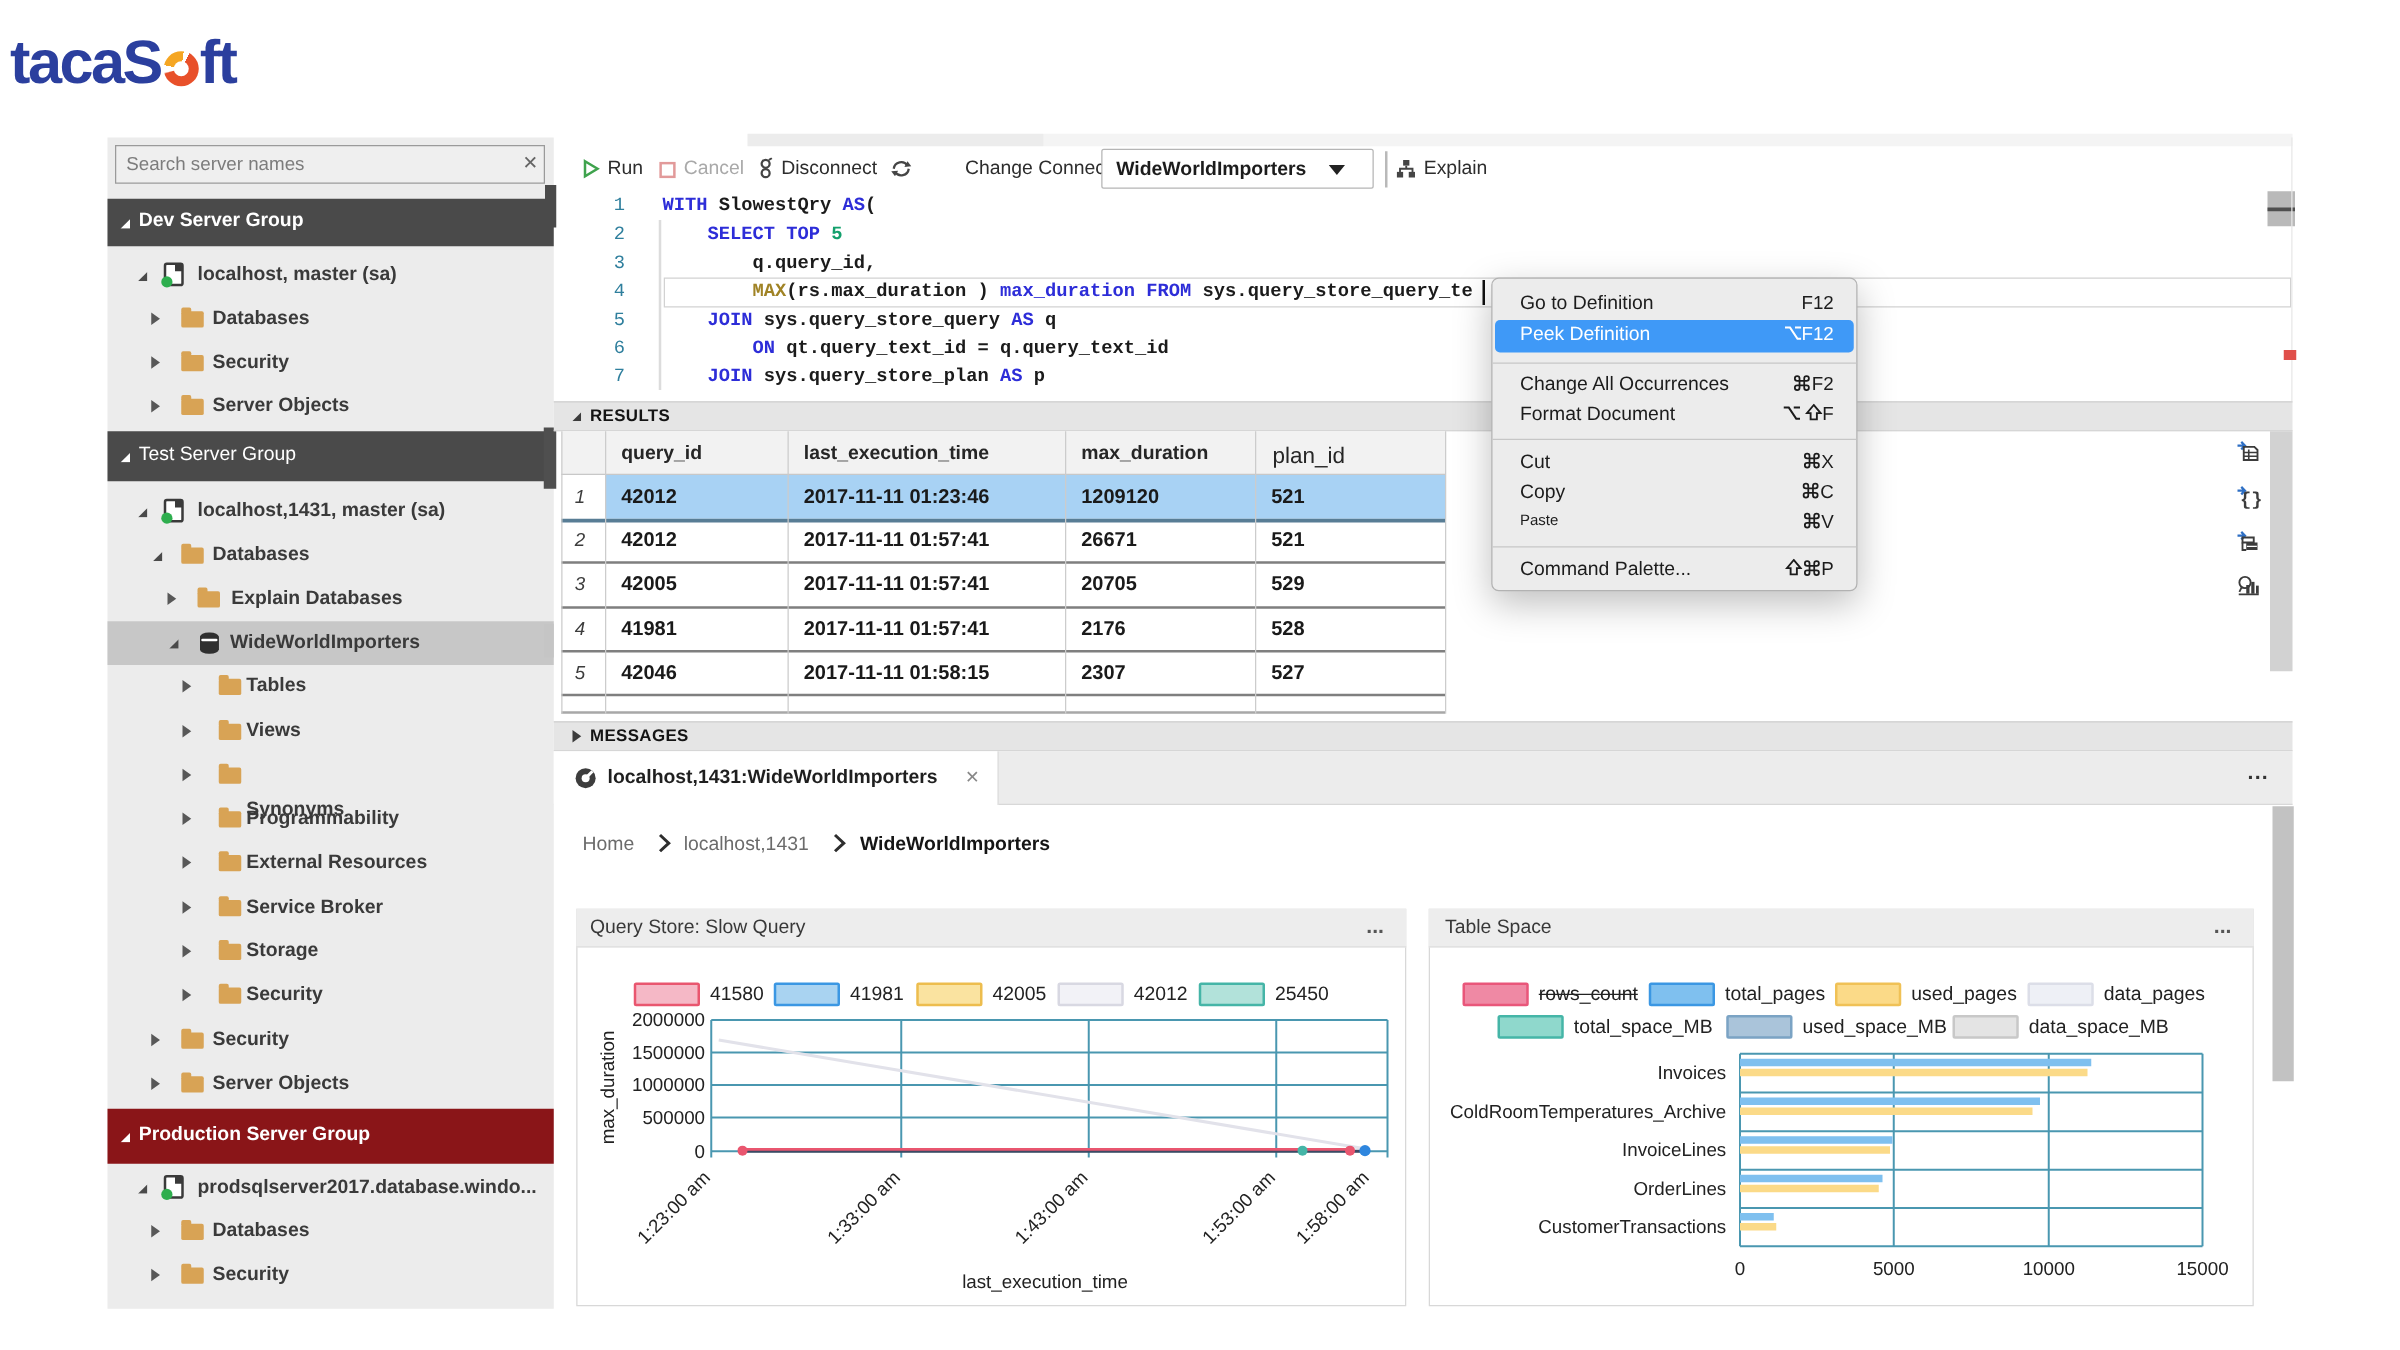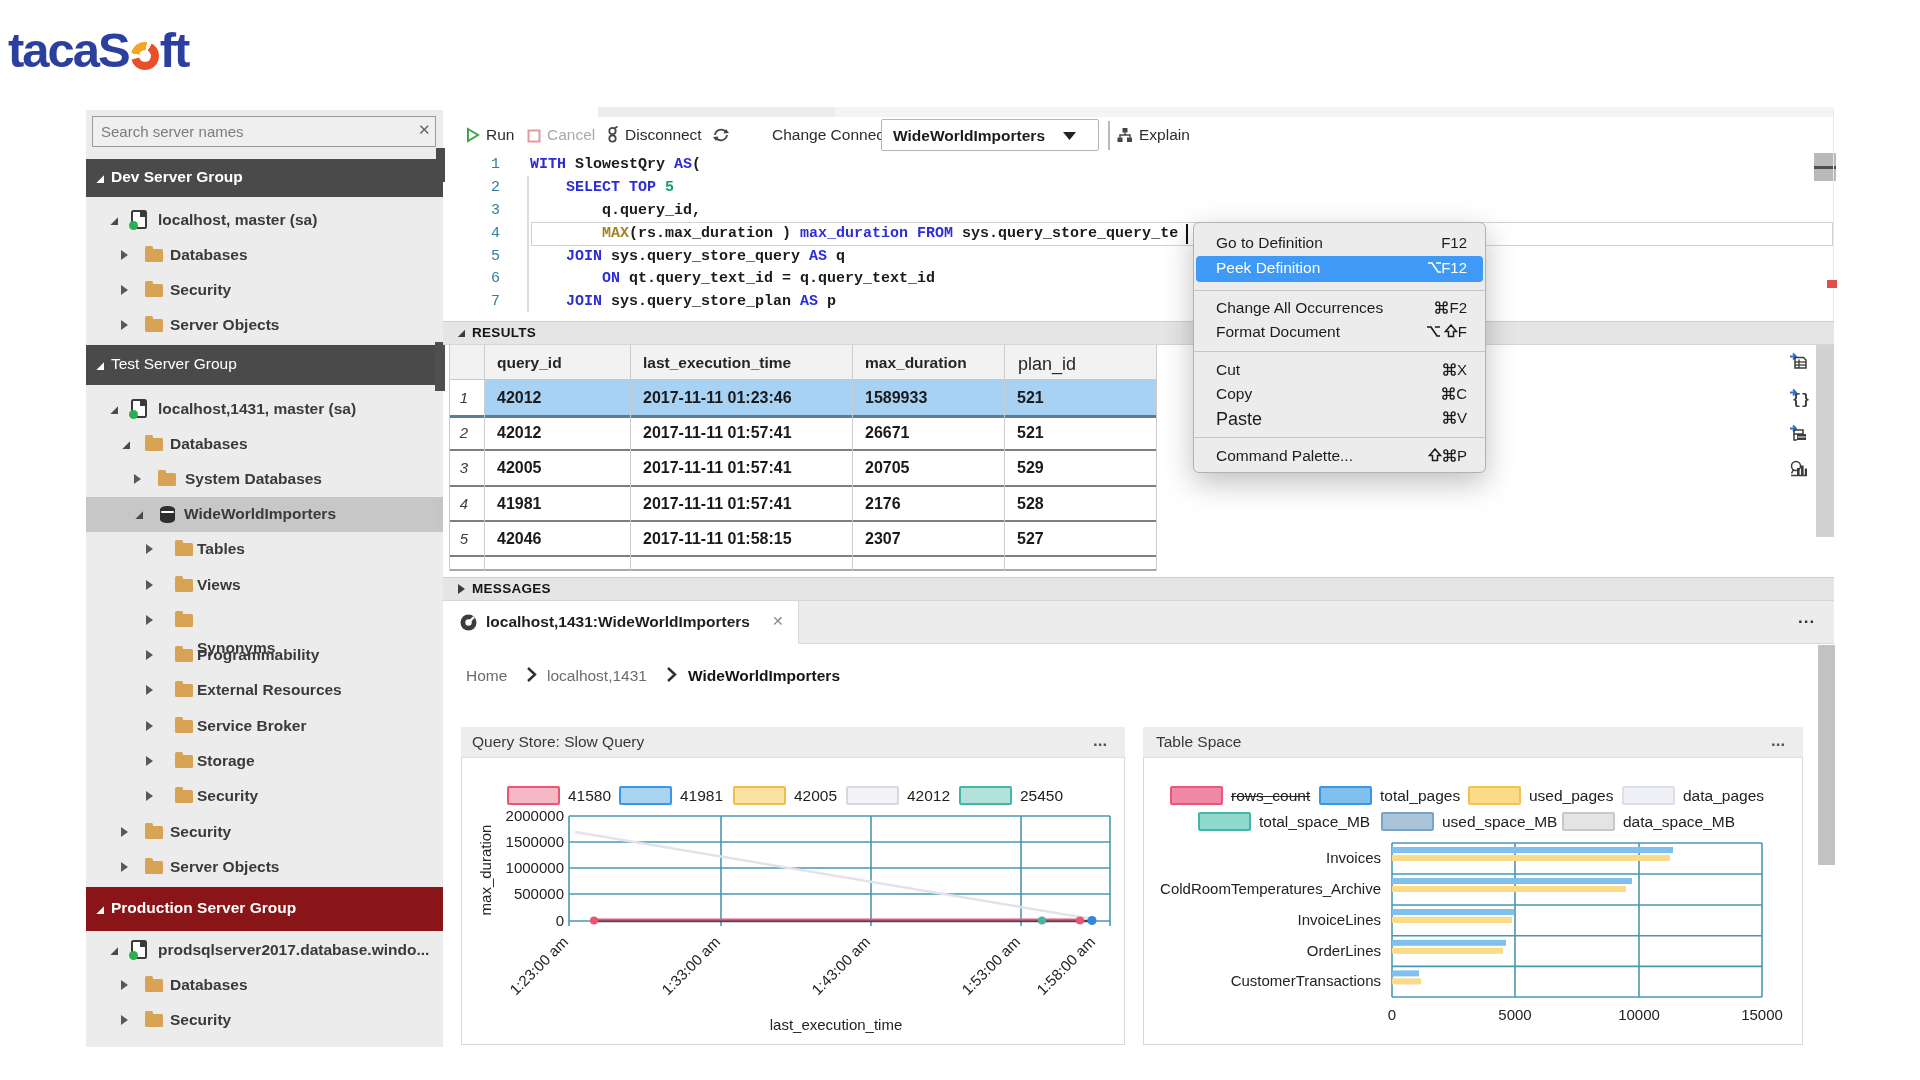--- a/index.html
+++ b/index.html
@@ -47,21 +47,21 @@
 <div class="abs tri-xw" style="left:95px;top:361.0px;"></div>
 <div class="abs" style="left:111px;top:355.0px;font-size:15.5px;color:#fff;font-weight:normal;">Test Server Group</div>
 <div class="abs tri-x" style="left:109px;top:405px;"></div>
 <div class="abs srv" style="left:131px;top:399px;"></div>
 <div class="abs" style="left:158px;top:400px;font-size:15.5px;font-weight:bold;color:#3a3a3a;">localhost,1431, master (sa)</div>
 <div class="abs tri-x" style="left:121px;top:440px;"></div>
 <div class="abs folder" style="left:145px;top:438px;"></div>
 <div class="abs" style="left:170px;top:435px;font-size:15.5px;font-weight:bold;color:#3a3a3a;">Databases</div>
 <div class="abs tri-e" style="left:134px;top:474px;"></div>
 <div class="abs folder" style="left:158px;top:473px;"></div>
-<div class="abs" style="left:185px;top:470px;font-size:15.5px;font-weight:bold;color:#3a3a3a;">System Databases</div>
+<div class="abs" style="left:185px;top:470px;font-size:15.5px;font-weight:bold;color:#3a3a3a;">Explain Databases</div>
 <div class="abs" style="left:86px;top:496.5px;width:357px;height:35px;background:#c7c7c7;"></div>
 <div class="abs tri-x" style="left:134px;top:510px;"></div>
 <div class="abs db" style="left:160px;top:506px;"></div>
 <div class="abs" style="left:184px;top:505px;font-size:15.5px;font-weight:bold;color:#3a3a3a;">WideWorldImporters</div>
 <div class="abs tri-e" style="left:146px;top:544px;"></div>
 <div class="abs folder" style="left:175px;top:543px;"></div>
 <div class="abs" style="left:197px;top:540px;font-size:15.5px;font-weight:bold;color:#3a3a3a;">Tables</div>
 <div class="abs tri-e" style="left:146px;top:580px;"></div>
 <div class="abs folder" style="left:175px;top:579px;"></div>
 <div class="abs" style="left:197px;top:576px;font-size:15.5px;font-weight:bold;color:#3a3a3a;">Views</div>
@@ -167,21 +167,21 @@
 <div class="abs" style="left:449px;top:345px;width:707px;height:35px;background:#f2f2f2;"></div>
 <div class="abs" style="left:497px;top:354px;font-size:15.5px;color:#262626;font-weight:bold;">query_id</div>
 <div class="abs" style="left:643px;top:354px;font-size:15.5px;color:#262626;font-weight:bold;">last_execution_time</div>
 <div class="abs" style="left:865px;top:354px;font-size:15.5px;color:#262626;font-weight:bold;">max_duration</div>
 <div class="abs" style="left:1018px;top:354px;font-size:18px;color:#262626;font-weight:normal;">plan_id</div>
 <div class="abs" style="left:484px;top:380px;width:672px;height:35px;background:#a8d2f4;"></div>
 <div class="abs" style="left:449px;top:380px;width:35px;height:35px;background:#fff;"></div>
 <div class="abs" style="left:449px;top:389px;width:30px;text-align:center;font-size:15px;color:#3d3d3d;font-style:italic;">1</div>
 <div class="abs" style="left:497px;top:389px;font-size:16px;color:#1a1a1a;font-weight:bold;">42012</div>
 <div class="abs" style="left:643px;top:389px;font-size:16px;color:#1a1a1a;font-weight:bold;">2017-11-11 01:23:46</div>
-<div class="abs" style="left:865px;top:389px;font-size:16px;color:#1a1a1a;font-weight:bold;">1589933</div>
+<div class="abs" style="left:865px;top:389px;font-size:16px;color:#1a1a1a;font-weight:bold;">1209120</div>
 <div class="abs" style="left:1017px;top:389px;font-size:16px;color:#1a1a1a;font-weight:bold;">521</div>
 <div class="abs" style="left:449px;top:415px;width:35px;height:35px;background:#fff;"></div>
 <div class="abs" style="left:449px;top:424px;width:30px;text-align:center;font-size:15px;color:#3d3d3d;font-style:italic;">2</div>
 <div class="abs" style="left:497px;top:424px;font-size:16px;color:#1a1a1a;font-weight:bold;">42012</div>
 <div class="abs" style="left:643px;top:424px;font-size:16px;color:#1a1a1a;font-weight:bold;">2017-11-11 01:57:41</div>
 <div class="abs" style="left:865px;top:424px;font-size:16px;color:#1a1a1a;font-weight:bold;">26671</div>
 <div class="abs" style="left:1017px;top:424px;font-size:16px;color:#1a1a1a;font-weight:bold;">521</div>
 <div class="abs" style="left:449px;top:450px;width:35px;height:36px;background:#fff;"></div>
 <div class="abs" style="left:449px;top:459px;width:30px;text-align:center;font-size:15px;color:#3d3d3d;font-style:italic;">3</div>
 <div class="abs" style="left:497px;top:459px;font-size:16px;color:#1a1a1a;font-weight:bold;">42005</div>
@@ -386,21 +386,21 @@
       <path d="M7 1 L1.5 7.5 H4.5 V12.5 H9.5 V7.5 H12.5 Z" fill="none" stroke="#1c1c1c" stroke-width="1.5"></path>
     </svg><span style="color:#1c1c1c;">F</span></div>
 <div class="abs" style="left:1216px;top:361px;font-size:15.5px;color:#1c1c1c;z-index:52;">Cut</div>
 <div class="abs" style="left:1216px;top:361px;width:251px;text-align:right;font-size:15px;z-index:52;"><svg style="vertical-align:-2px;" width="15" height="15" viewBox="0 0 16 16">
       <path d="M6 6 L6 4 C6 2.9 5.1 2 4 2 C2.9 2 2 2.9 2 4 C2 5.1 2.9 6 4 6 L12 6 C13.1 6 14 5.1 14 4 C14 2.9 13.1 2 12 2 C10.9 2 10 2.9 10 4 L10 12 C10 13.1 10.9 14 12 14 C13.1 14 14 13.1 14 12 C14 10.9 13.1 10 12 10 L4 10 C2.9 10 2 10.9 2 12 C2 13.1 2.9 14 4 14 C5.1 14 6 13.1 6 12 Z" fill="none" stroke="#1c1c1c" stroke-width="1.5"></path>
     </svg><span style="color:#1c1c1c;">X</span></div>
 <div class="abs" style="left:1216px;top:385px;font-size:15.5px;color:#1c1c1c;z-index:52;">Copy</div>
 <div class="abs" style="left:1216px;top:385px;width:251px;text-align:right;font-size:15px;z-index:52;"><svg style="vertical-align:-2px;" width="15" height="15" viewBox="0 0 16 16">
       <path d="M6 6 L6 4 C6 2.9 5.1 2 4 2 C2.9 2 2 2.9 2 4 C2 5.1 2.9 6 4 6 L12 6 C13.1 6 14 5.1 14 4 C14 2.9 13.1 2 12 2 C10.9 2 10 2.9 10 4 L10 12 C10 13.1 10.9 14 12 14 C13.1 14 14 13.1 14 12 C14 10.9 13.1 10 12 10 L4 10 C2.9 10 2 10.9 2 12 C2 13.1 2.9 14 4 14 C5.1 14 6 13.1 6 12 Z" fill="none" stroke="#1c1c1c" stroke-width="1.5"></path>
     </svg><span style="color:#1c1c1c;">C</span></div>
-<div class="abs" style="left:1216px;top:409px;font-size:18px;color:#1c1c1c;z-index:52;">Paste</div>
+<div class="abs" style="left:1216px;top:409px;font-size:12px;color:#1c1c1c;z-index:52;">Paste</div>
 <div class="abs" style="left:1216px;top:409px;width:251px;text-align:right;font-size:15px;z-index:52;"><svg style="vertical-align:-2px;" width="15" height="15" viewBox="0 0 16 16">
       <path d="M6 6 L6 4 C6 2.9 5.1 2 4 2 C2.9 2 2 2.9 2 4 C2 5.1 2.9 6 4 6 L12 6 C13.1 6 14 5.1 14 4 C14 2.9 13.1 2 12 2 C10.9 2 10 2.9 10 4 L10 12 C10 13.1 10.9 14 12 14 C13.1 14 14 13.1 14 12 C14 10.9 13.1 10 12 10 L4 10 C2.9 10 2 10.9 2 12 C2 13.1 2.9 14 4 14 C5.1 14 6 13.1 6 12 Z" fill="none" stroke="#1c1c1c" stroke-width="1.5"></path>
     </svg><span style="color:#1c1c1c;">V</span></div>
 <div class="abs" style="left:1216px;top:447px;font-size:15.5px;color:#1c1c1c;z-index:52;">Command Palette...</div>
 <div class="abs" style="left:1216px;top:447px;width:251px;text-align:right;font-size:15px;z-index:52;"><svg style="vertical-align:-1px;" width="14" height="14" viewBox="0 0 14 14">
       <path d="M7 1 L1.5 7.5 H4.5 V12.5 H9.5 V7.5 H12.5 Z" fill="none" stroke="#1c1c1c" stroke-width="1.5"></path>
     </svg><svg style="vertical-align:-2px;" width="15" height="15" viewBox="0 0 16 16">
       <path d="M6 6 L6 4 C6 2.9 5.1 2 4 2 C2.9 2 2 2.9 2 4 C2 5.1 2.9 6 4 6 L12 6 C13.1 6 14 5.1 14 4 C14 2.9 13.1 2 12 2 C10.9 2 10 2.9 10 4 L10 12 C10 13.1 10.9 14 12 14 C13.1 14 14 13.1 14 12 C14 10.9 13.1 10 12 10 L4 10 C2.9 10 2 10.9 2 12 C2 13.1 2.9 14 4 14 C5.1 14 6 13.1 6 12 Z" fill="none" stroke="#1c1c1c" stroke-width="1.5"></path>
     </svg><span style="color:#1c1c1c;">P</span></div>
 <div class="abs" style="left:1194px;top:289.5px;width:291px;height:1px;background:#c6c6c6;z-index:51;"></div>

